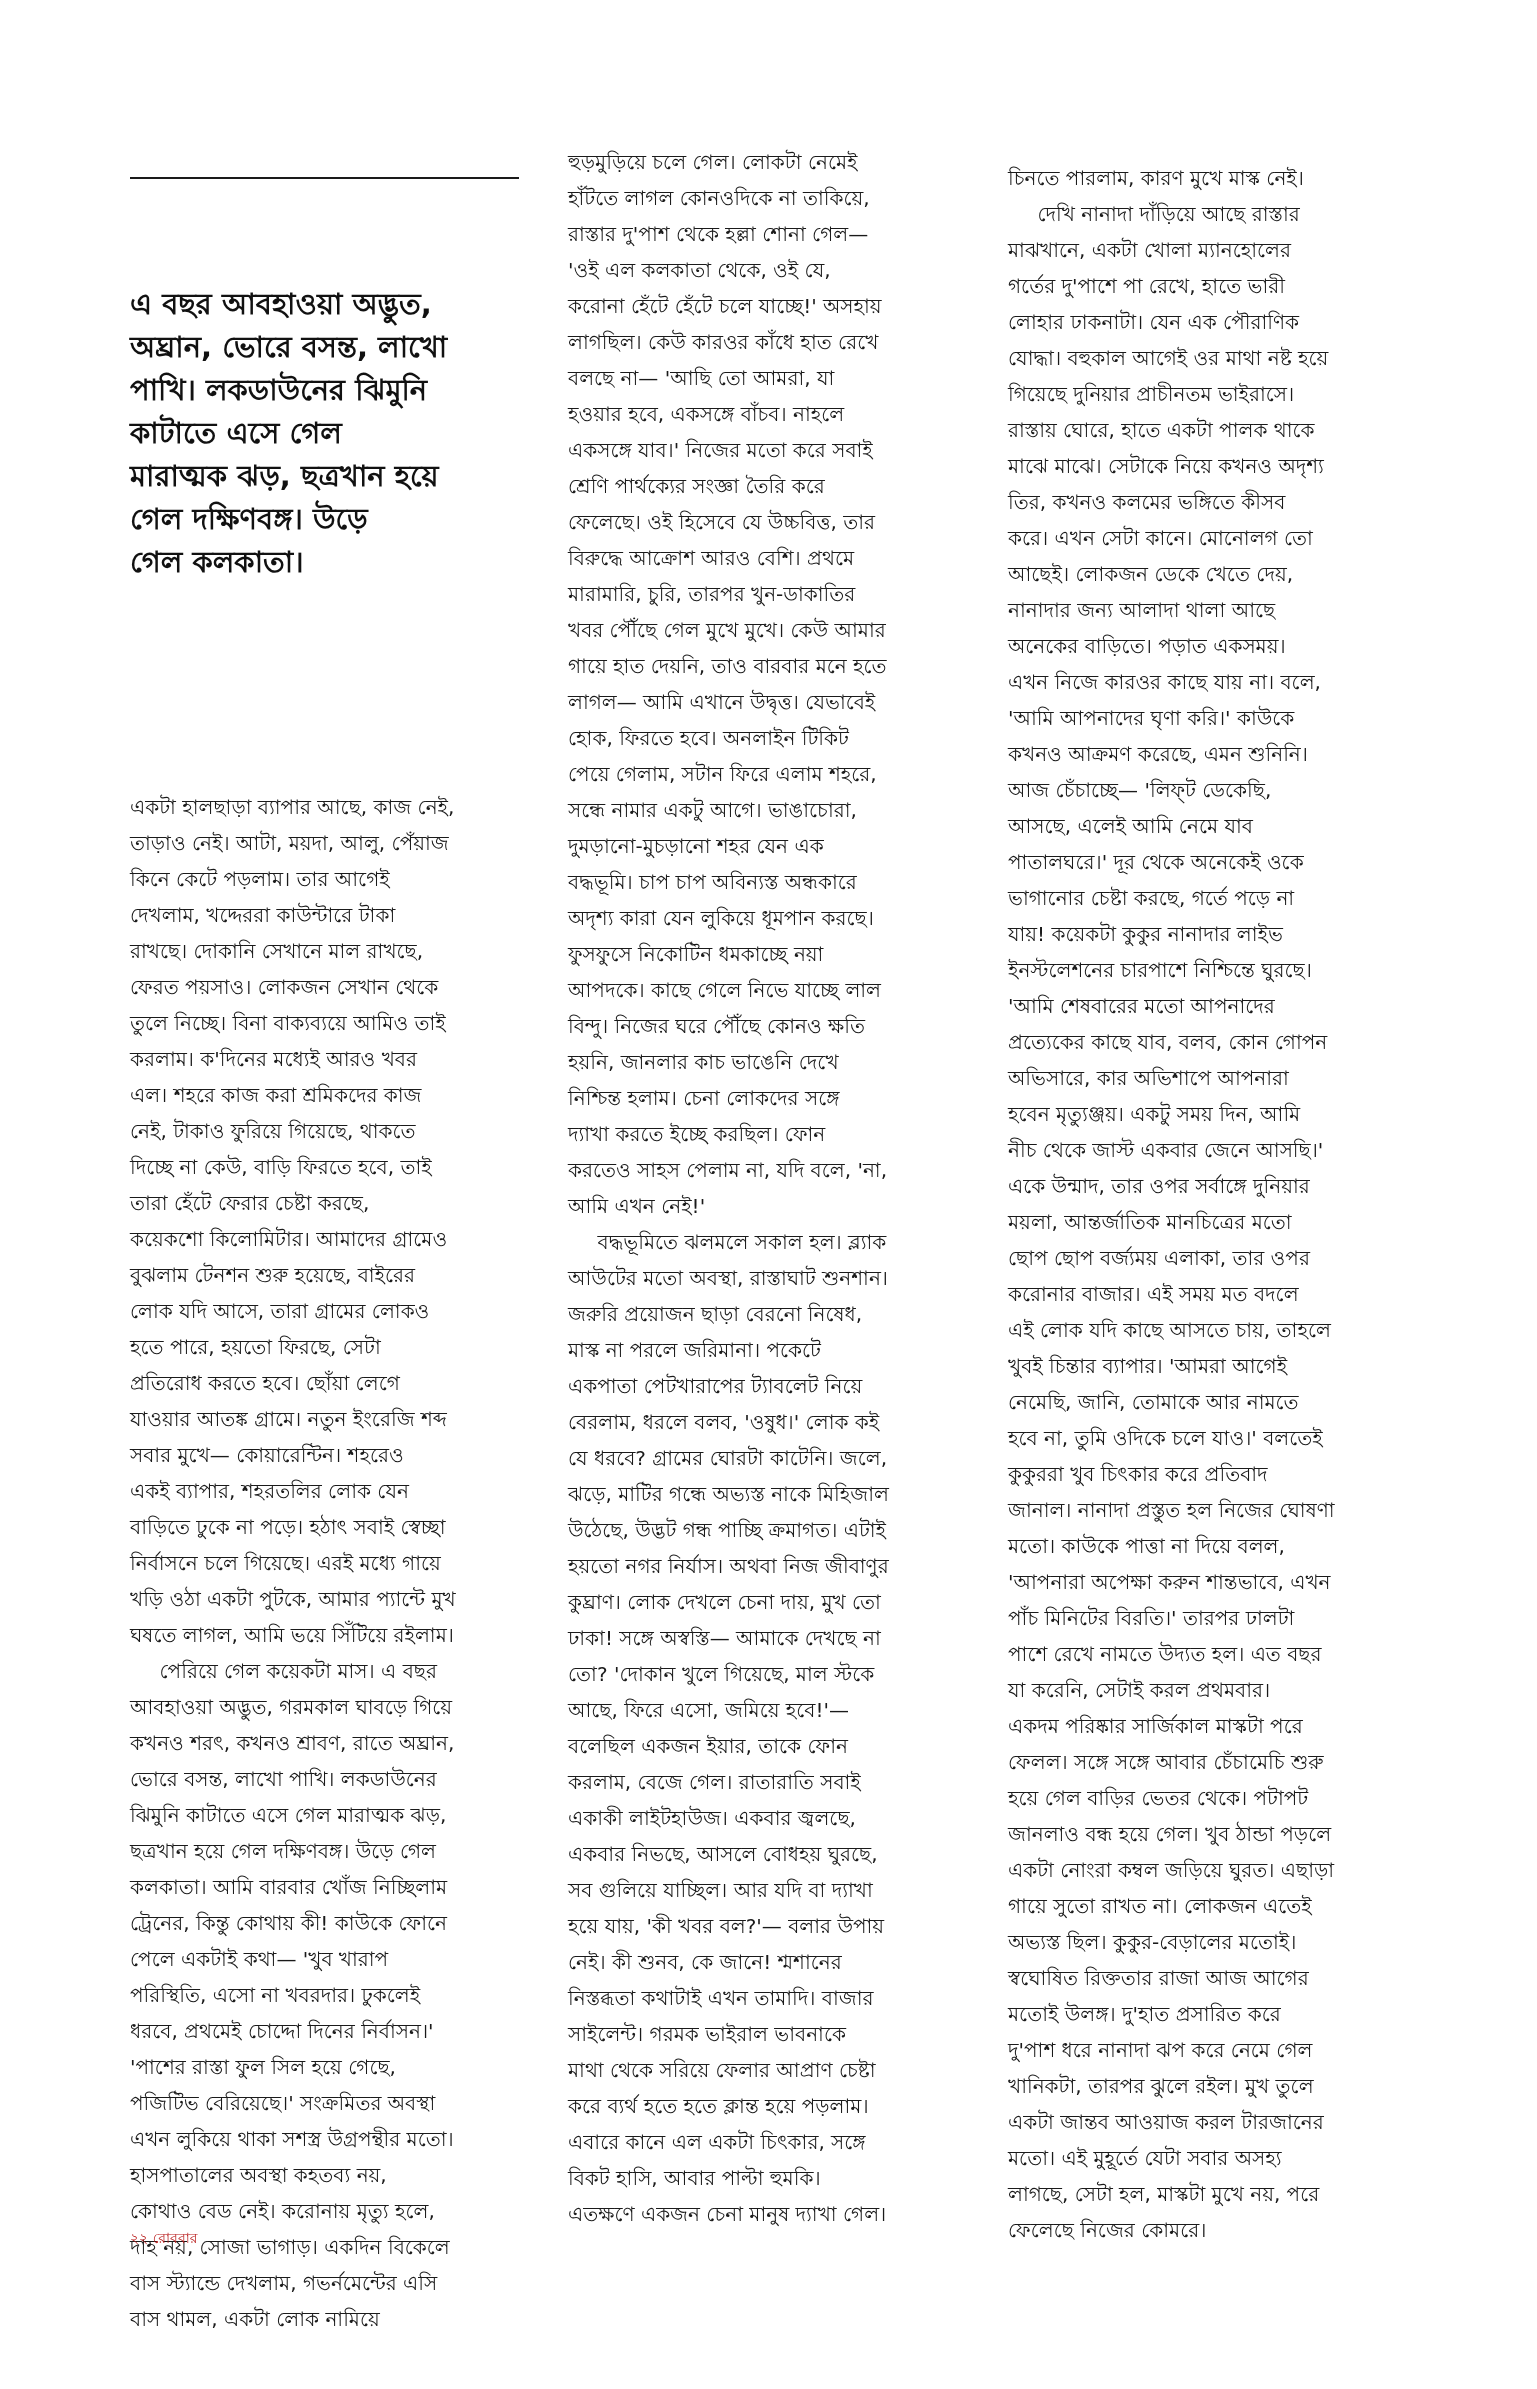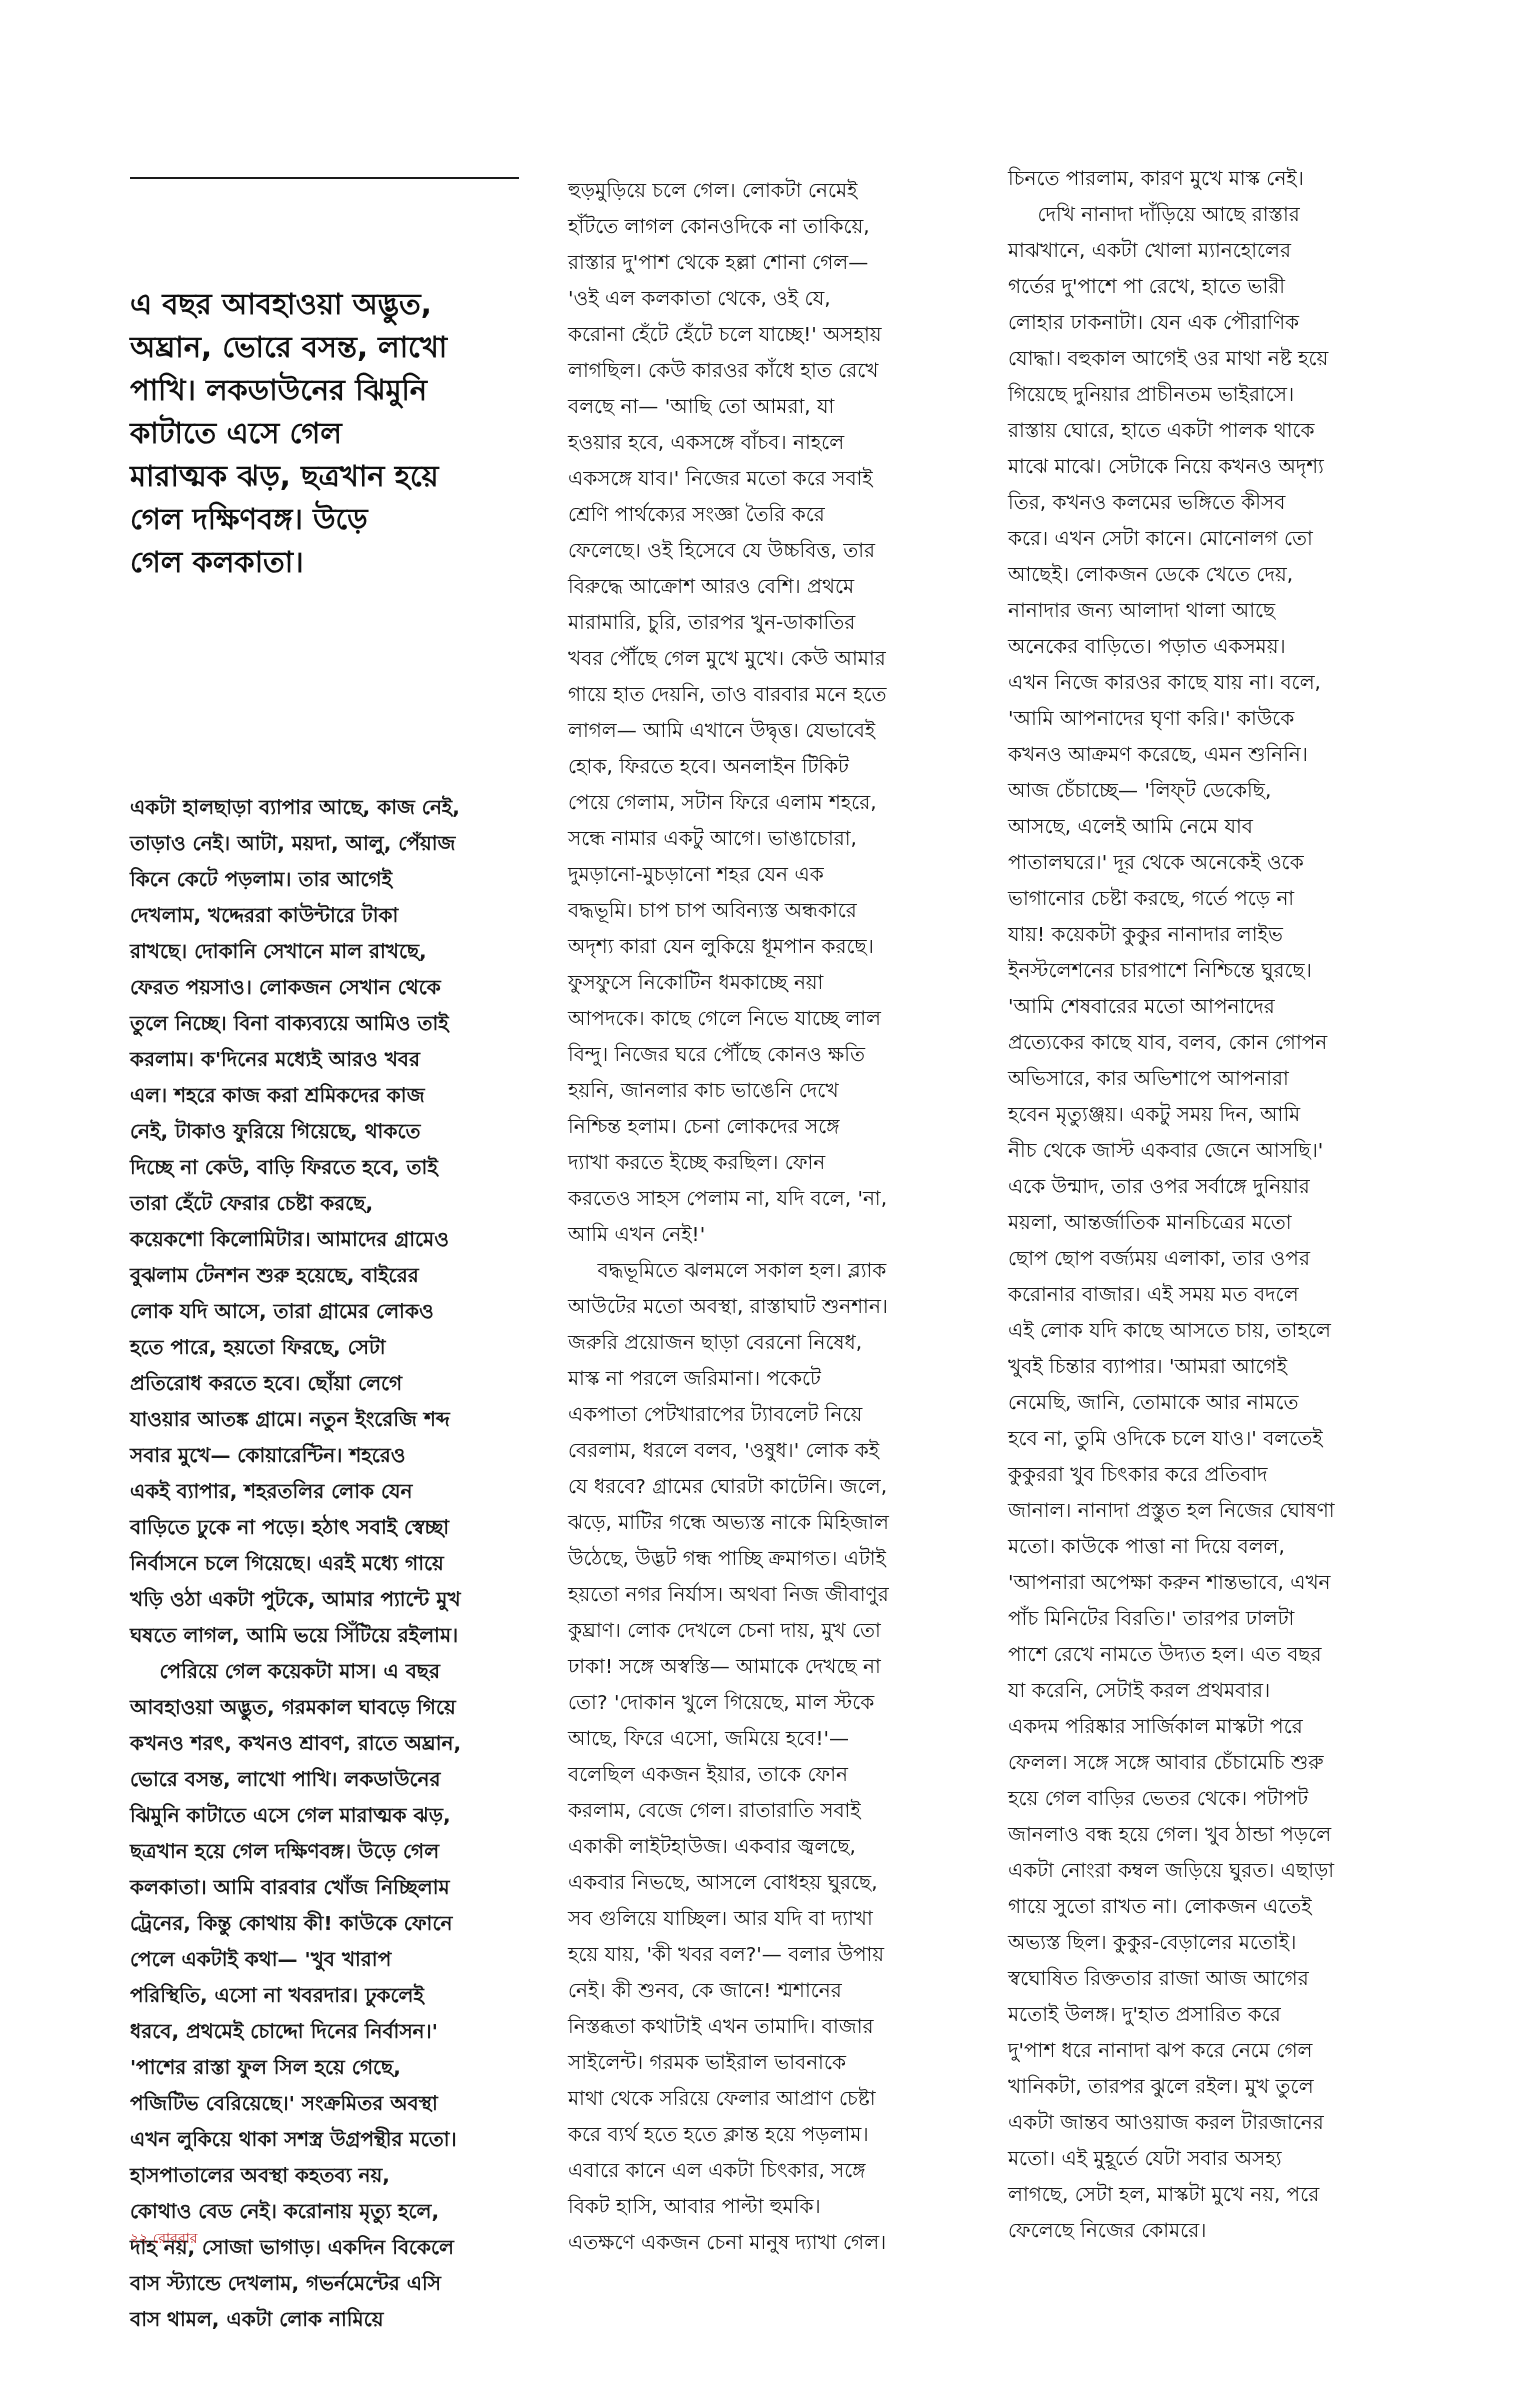--- a/index.html
+++ b/index.html
@@ -15,22 +15,22 @@
   .pullquote {
     position: absolute; left: 130px; top: 242px; width: 395px;
     font-size: 29px; font-weight: bold; line-height: 43px; color: #111; margin-top: 41px;
   }
   .pullquote .pq-line { display: block; white-space: nowrap; }
   .body-text {
     font-size: 20px; line-height: 36px; color: #1a1a1a;
   }
   .body-text .ln { display: block; white-space: nowrap; }
   .body-text .indent { padding-left: 29.5px; }
-  .left-body { position: absolute; left: 130px; top: 789px; width: 395px; font-weight: bold; }
-  .mid-body { position: absolute; left: 568px; top: 172px; width: 403px; }
+  .left-body { position: absolute; left: 130px; top: 789px; width: 395px; }
+  .mid-body { position: absolute; left: 568px; top: 144px; width: 403px; }
   .right-body { position: absolute; left: 1008px; top: 160px; width: 403px; }
   .footer {
     position: absolute; left: 130px; top: 2227px;
     font-size: 14px; color: #b91c1c; white-space: nowrap;
   }
 </style>
 </head>
 <body>
 
 <div class="page">

